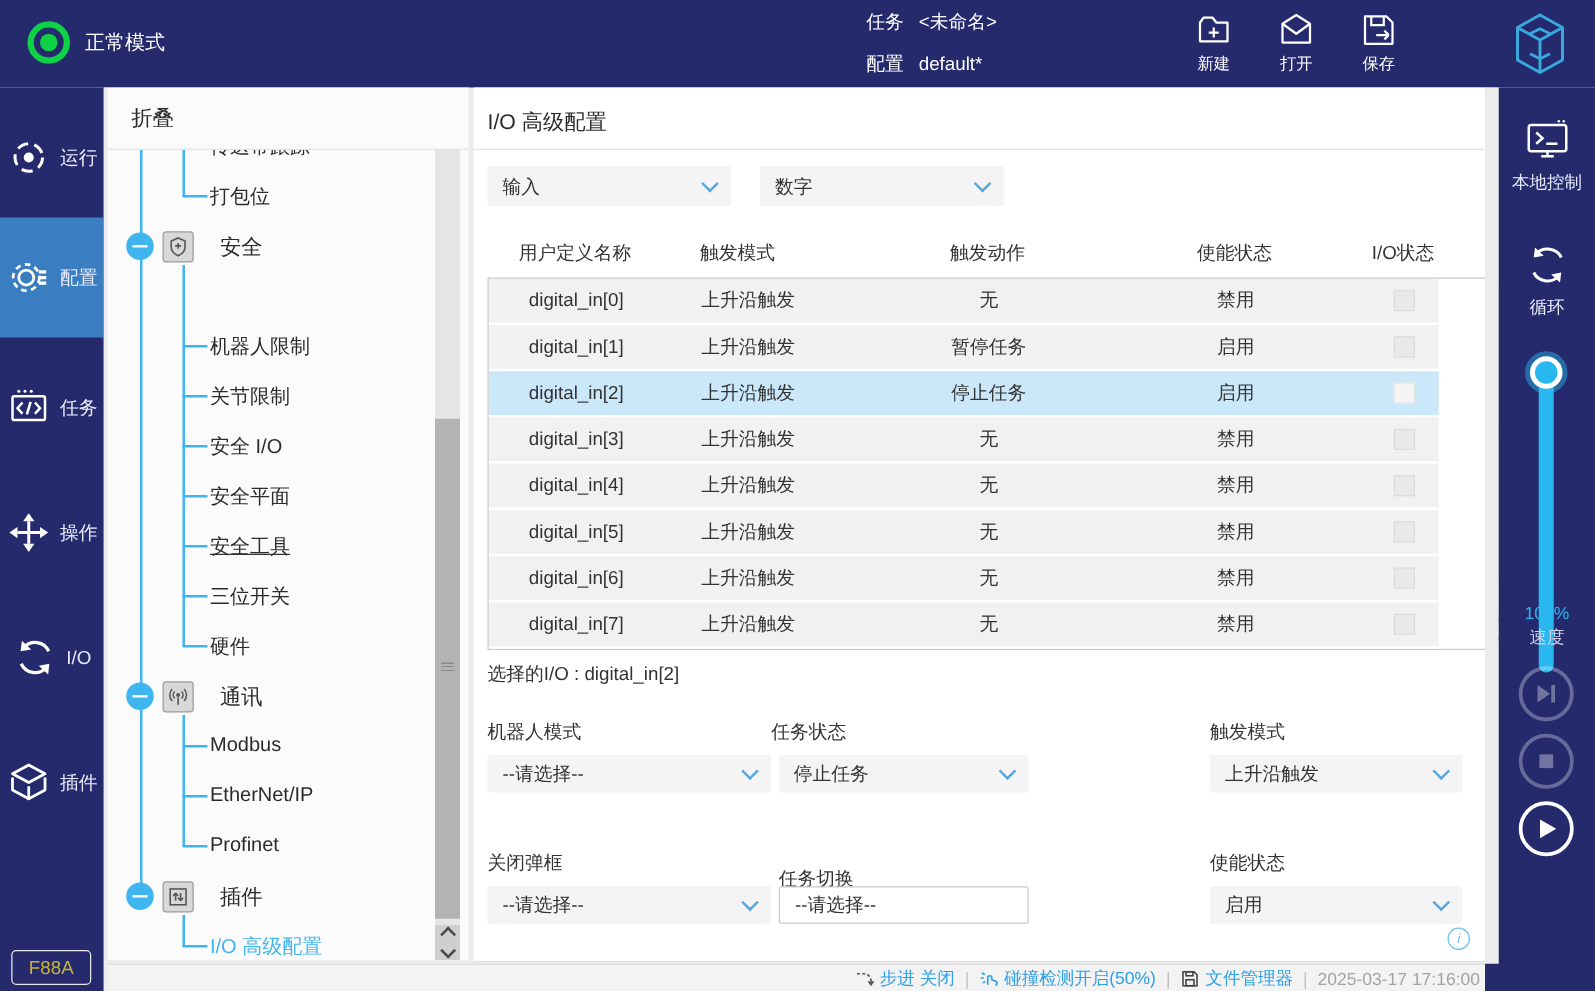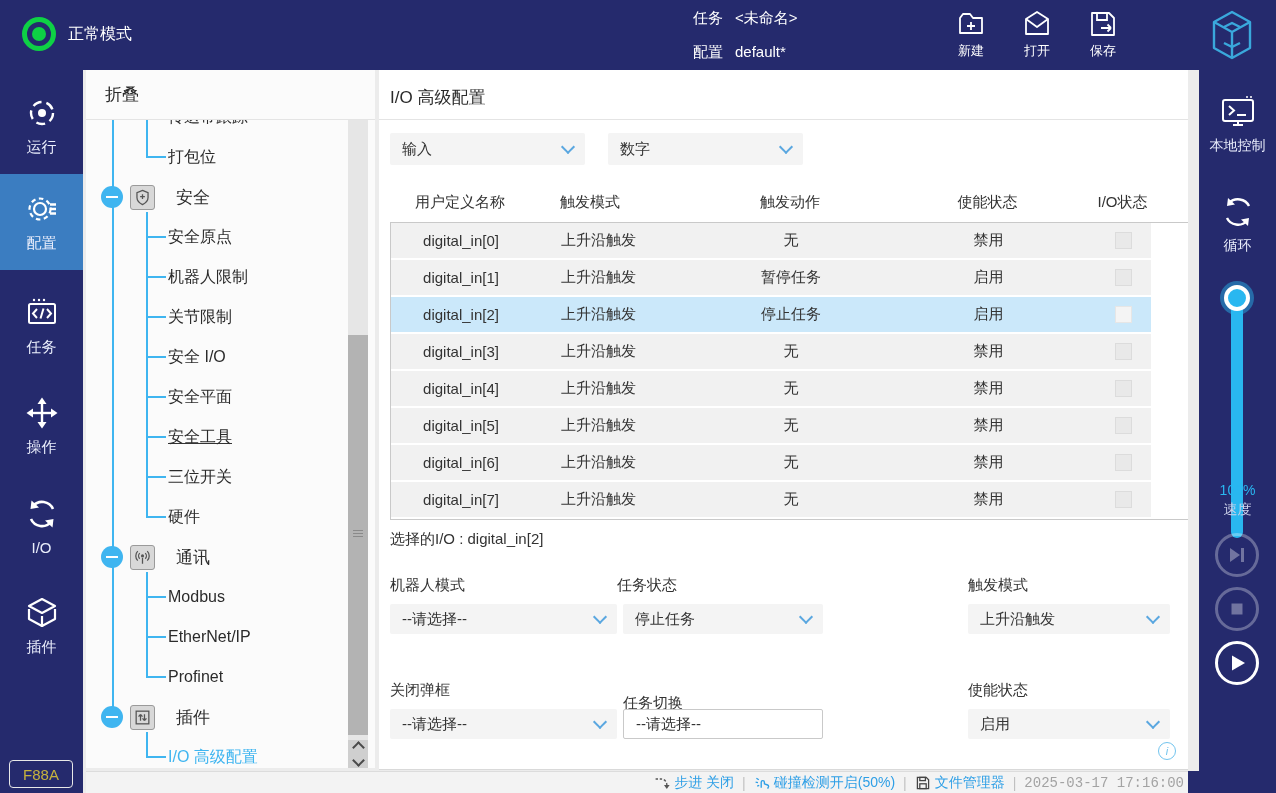--- a/index.html
+++ b/index.html
@@ -16,21 +16,21 @@
   .taskinfo{left:693px;top:8px;font-size:15px;line-height:19px;}
   .taskinfo .row{display:flex;gap:12px;margin-bottom:15px;}
   .tb-actions{right:158px;top:9px;display:flex;gap:36px;text-align:right;}
   .tb-btn{display:flex;flex-direction:column;align-items:center;gap:3px;cursor:pointer;}
   .tb-btn svg{width:30px;height:30px;}
   .tb-btn .lbl{font-size:13px;color:#fff;}
   .logo{right:16px;top:7px;width:56px;height:56px;}
 
   
   .leftrail{left:0;top:70px;width:83px;height:723px;background:#252a6d;}
-  .rail-item{position:absolute;left:0;width:83px;height:96px;display:flex;flex-direction:column;
+  .rail-item{position:absolute;left:0;width:83px;height:96px;display:flex;flex-direction:row;
              align-items:center;justify-content:center;gap:7px;color:#e9edfb;font-size:15px;cursor:pointer;}
   .rail-item.active{background:#3b7dc1;}
   .rail-item svg{width:36px;height:36px;}
   .rail-badge{position:absolute;left:9px;bottom:5px;width:62px;height:26px;border:1px solid #e8e8e8;
               border-radius:4px;color:#c6b23e;font-size:15px;display:flex;align-items:center;justify-content:center;}
 
   
   .treepanel{left:86px;top:70px;width:289px;height:698px;background:#fbfbfb;}
   .tree-header{height:49px;border-bottom:1px solid #e4e4e4;display:flex;align-items:center;padding-left:19px;
                font-size:17px;color:#2b2b2b;}
@@ -90,21 +90,21 @@
            padding:0 12px;font-size:15px;color:#333;box-sizing:border-box;}
   .info-i{position:absolute;right:12px;top:672px;width:16px;height:16px;border:1px solid #72c4ee;border-radius:50%;
           color:#72c4ee;font-size:11px;display:flex;align-items:center;justify-content:center;font-style:italic;cursor:pointer;}
 
   
   .statusbar{left:86px;top:771px;width:1102px;height:22px;background:#f3f3f3;border-top:1px solid #dcdcdc;
              box-sizing:border-box;display:flex;align-items:center;justify-content:flex-end;gap:8px;
              font-size:14px;color:#2e9fe6;padding-right:4px;}
   .sb-item{display:flex;align-items:center;gap:4px;cursor:pointer;}
   .sb-sep{color:#c0c0c0;}
-  .sb-time{color:#a3a3a3;font-family:Liberation Mono, monospace;}
+  .sb-time{color:#a3a3a3;}
   .statusbar svg{width:16px;height:16px;}
 
   
   .rightgap{left:1188px;top:70px;width:11px;height:701px;background:#ececec;}
   .rightrail{left:1199px;top:70px;width:77px;height:723px;background:#252a6d;color:#e9edfb;}
   .rr-item{position:absolute;left:0;width:77px;display:flex;flex-direction:column;align-items:center;gap:7px;
            font-size:14px;cursor:pointer;}
   .rr-item svg{width:38px;height:36px;}
   .slider-track{position:absolute;left:32px;top:228px;width:12px;height:240px;background:#29b7f0;border-radius:0 0 7px 7px;}
   .slider-handle{position:absolute;left:25px;top:215px;width:18px;height:18px;border-radius:50%;background:#29b7f0;
@@ -248,23 +248,20 @@
         <div class="tree-row group" style="top: 57px;">
           <span class="node-circle"></span>
           <span class="gicon">
             <svg viewBox="0 0 24 24" fill="none" stroke="#555" stroke-width="1.6">
               <path d="M12 3l7 3v6c0 4-3 7-7 9-4-2-7-5-7-9V6z"></path>
               <path d="M12 8v6M9 11h6"></path>
             </svg>
           </span>
           <span class="tlabel">安全</span>
         </div>
-        <div class="tree-row child" style="top: 97px;">
-          <span class="tlabel">安全原点</span>
-        </div>
         <div class="tree-row child" style="top: 137px;">
           <span class="tlabel">机器人限制</span>
         </div>
         <div class="tree-row child" style="top: 177px;">
           <span class="tlabel">关节限制</span>
         </div>
         <div class="tree-row child" style="top: 217px;">
           <span class="tlabel">安全 I/O</span>
         </div>
         <div class="tree-row child" style="top: 257px;">

